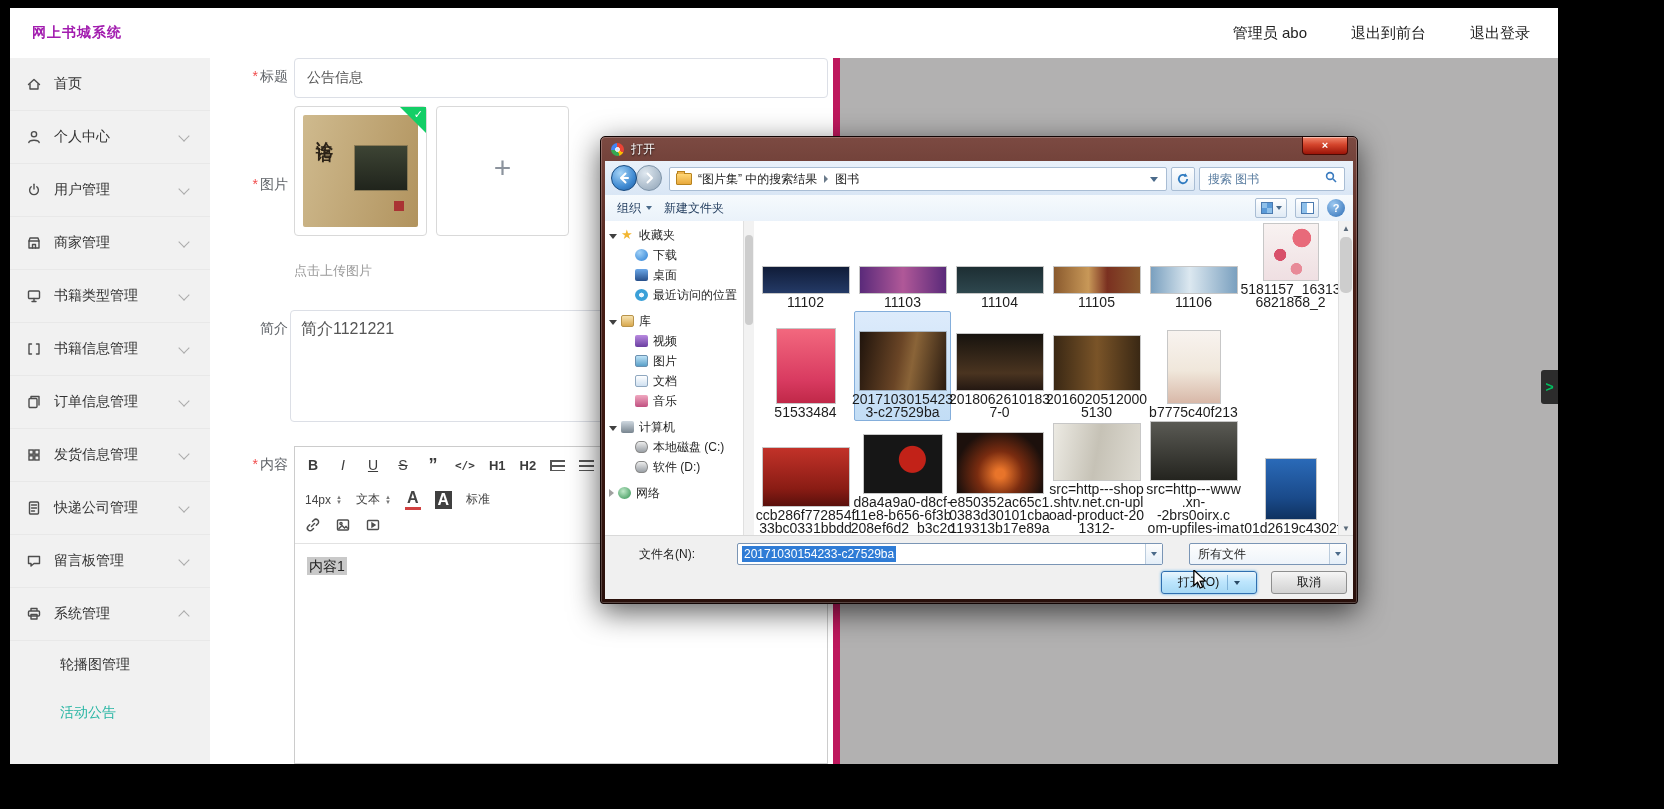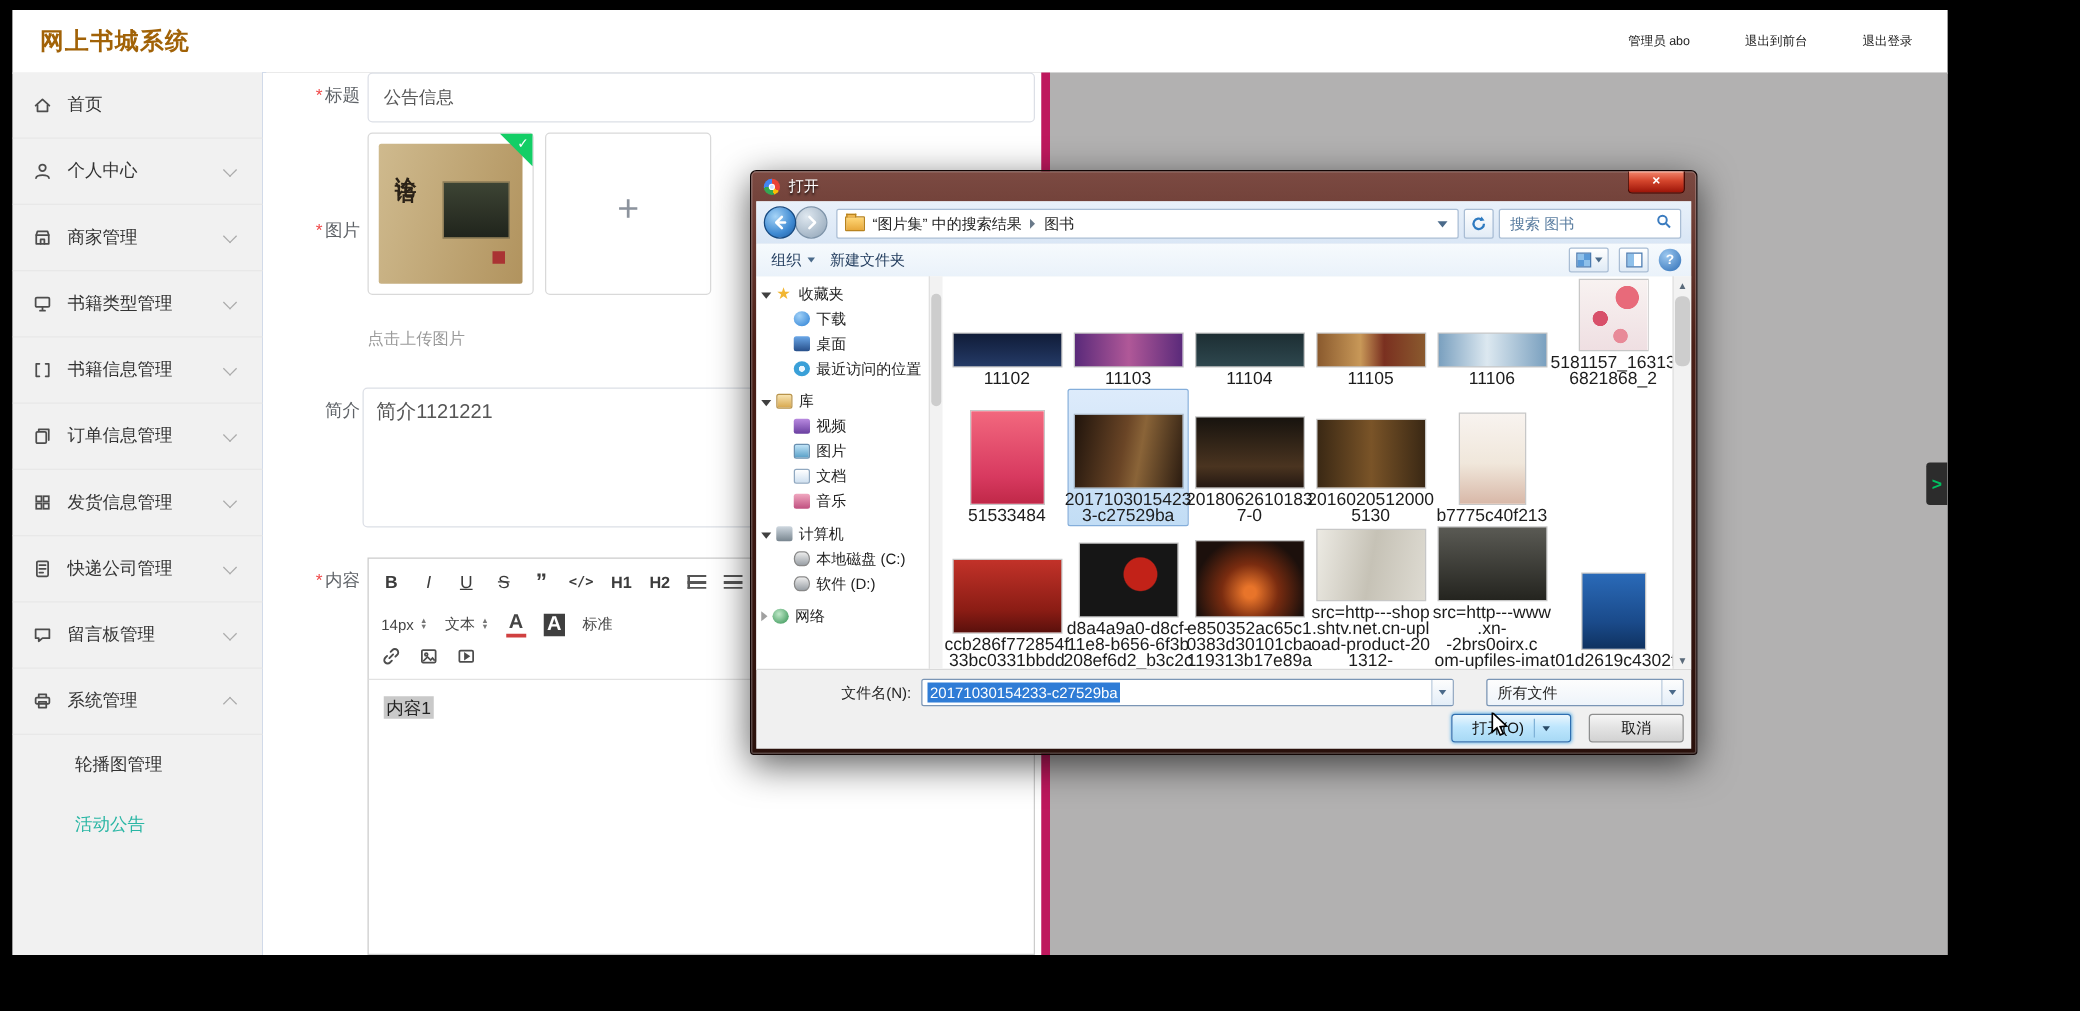--- a/index.html
+++ b/index.html
@@ -2,22 +2,22 @@
 <html><head>
 <meta charset="utf-8">
 <style>
   html,body{margin:0;padding:0}
   body{width:1664px;height:809px;background:#000;position:relative;overflow:hidden;
        font-family:"Liberation Sans","DejaVu Sans",sans-serif;-webkit-font-smoothing:antialiased}
   
   .app{position:absolute;left:10px;top:8px;width:1548px;height:756px;background:#fff;overflow:hidden}
   
   .hdr{position:absolute;left:0;top:0;right:0;height:50px;background:#fff;border-bottom:1px solid #efefef;display:flex;align-items:center}
-  .brand{margin-left:22px;font-size:19px;font-weight:bold;color:#a16207;letter-spacing:1px}
-  .hlinks{margin-left:auto;margin-right:28px;display:flex;gap:44px;font-size:10px;color:#222}
+  .brand{margin-left:22px;font-size:14px;font-weight:bold;color:#a21caf;letter-spacing:1px}
+  .hlinks{margin-left:auto;margin-right:28px;display:flex;gap:44px;font-size:15px;color:#222}
   .hlinks span{cursor:pointer}
   
   .side{position:absolute;left:0;top:50px;width:200px;bottom:0;background:#f1f1f1;border-right:3px solid #3b82f6}
   .sitem{height:52px;display:flex;align-items:center;padding:0 16px;border-bottom:1px solid #e8e8e8;color:#333;font-size:14px;position:relative;cursor:pointer}
   .sitem .ico{width:16px;height:16px;margin-right:12px;flex:0 0 16px}
   .ico svg{display:block}
   .chev{position:absolute;right:22px;width:7px;height:7px;border-right:1.6px solid #ababab;border-bottom:1.6px solid #ababab;transform:rotate(45deg);margin-top:-3px}
   .chev.up{transform:rotate(-135deg);margin-top:4px}
   .sub{height:48px;display:flex;align-items:center;padding-left:50px;font-size:14px;color:#333;cursor:pointer}
   .sub.active{color:#29b6a4}
@@ -152,21 +152,21 @@
   .t15{width:86px;height:60px;background:radial-gradient(circle at 50% 68%,#e8742a 8%,#7a2c10 38%,#1c100c 75%)}
   .t16{width:86px;height:56px;background:linear-gradient(100deg,#eceae3,#c6c2b6 50%,#dedbd2)}
   .t17{width:86px;height:58px;background:linear-gradient(#5a5a54,#24241f)}
   .t18{width:50px;height:60px;background:linear-gradient(#2a6ab8,#1a4a8a 65%,#0f3260)}
   .fscroll{position:absolute;right:0;top:0;bottom:0;width:14px;background:#f2f2f2;border-left:1px solid #e0e0e0}
   .fscroll .arrow{position:absolute;left:0;right:0;height:14px;display:flex;align-items:center;justify-content:center;font-size:8px;color:#5a6a7a;cursor:pointer}
   .fscroll .up{top:0}.fscroll .down{bottom:0}
   .fscroll .thumbbar{position:absolute;left:1px;right:1px;top:16px;height:56px;background:#cdcdcd;border-radius:5px;cursor:pointer}
   
   .fnrow{position:absolute;left:0;right:0;top:382px;height:22px;display:flex;align-items:center;font-size:12px;color:#1e1e1e}
-  .fnlabel{width:132px;text-align:right;padding-right:8px;box-sizing:border-box}
+  .fnlabel{width:132px;text-align:center;padding-right:8px;box-sizing:border-box}
   .fncombo{position:relative;width:426px;height:22px;background:#fff;border:1px solid #7a95b5;border-radius:2px;display:flex;align-items:center;cursor:text;box-sizing:border-box}
   .fnsel{margin-left:4px;background:#2f7cd6;color:#fff;font-size:12px;padding:1px 2px}
   .fncaret{margin-left:auto;width:16px;height:100%;display:flex;align-items:center;justify-content:center;background:linear-gradient(#fdfdfd,#e4eef8);border-left:1px solid #bcd;cursor:pointer}
   .ftcombo{position:absolute;left:584px;width:158px;height:22px;background:linear-gradient(#fdfdfd,#eef4fa);border:1px solid #7a95b5;border-radius:2px;
            display:flex;align-items:center;font-size:12px;color:#1e1e1e;cursor:pointer;box-sizing:border-box}
   .ftcombo .lbl{margin-left:8px}
   .btnrow{position:absolute;left:0;right:0;top:410px;height:24px}
   .btn{position:absolute;height:23px;border-radius:3px;font-size:12px;color:#111;display:flex;align-items:center;justify-content:center;cursor:pointer;box-sizing:border-box}
   .btn.open{left:556px;width:96px;background:linear-gradient(#eaf6fd,#bee6fd 45%,#a7d9f5);border:1px solid #2f6fb0;box-shadow:0 0 3px #5ab0e8}
   .btn.open .split{width:1px;height:15px;background:#7fb2d8;margin:0 6px 0 8px}
@@ -200,20 +200,30 @@
       <span>首页</span>
     </div>
     <div class="sitem">
       <span class="ico">
           <svg width="16" height="16" viewBox="0 0 16 16" fill="none" stroke="#4d4d4d" stroke-width="1.4" stroke-linecap="round" stroke-linejoin="round">
             <circle cx="8" cy="5.2" r="2.6"></circle>
             <path d="M2.8 13.5 C3.4 10.4 12.6 10.4 13.2 13.5"></path>
           </svg>
         </span>
       <span>个人中心</span>
+      <span class="chev"></span>
+    </div>
+    <div class="sitem">
+      <span class="ico">
+          <svg width="16" height="16" viewBox="0 0 16 16" fill="none" stroke="#4d4d4d" stroke-width="1.4" stroke-linecap="round" stroke-linejoin="round">
+            <path d="M5.2 4.8 A4.4 4.4 0 1 0 10.8 4.8"></path>
+            <path d="M8 2.2 V7"></path>
+          </svg>
+        </span>
+      <span>用户管理</span>
       <span class="chev"></span>
     </div>
     <div class="sitem">
       <span class="ico">
           <svg width="16" height="16" viewBox="0 0 16 16" fill="none" stroke="#4d4d4d" stroke-width="1.4" stroke-linecap="round" stroke-linejoin="round">
             <path d="M3 6 L4 3 H12 L13 6"></path>
             <path d="M3 6 H13 V13 H3 Z"></path>
             <path d="M6.5 13 V9.5 H9.5 V13"></path>
           </svg>
         </span>

